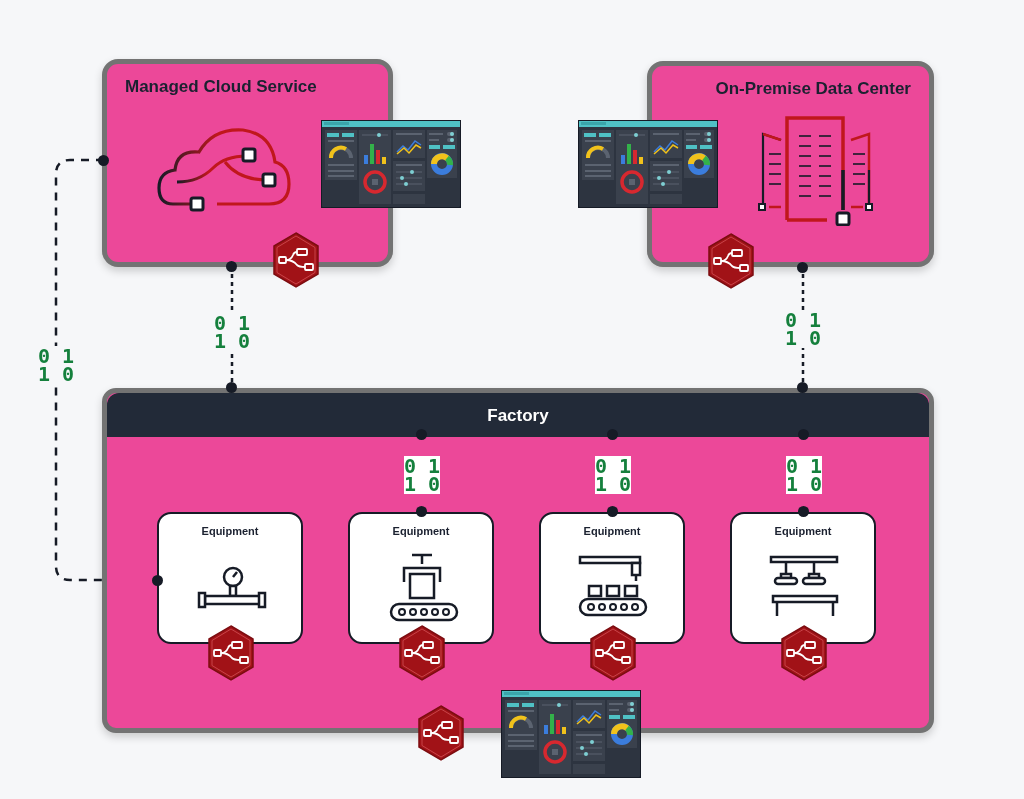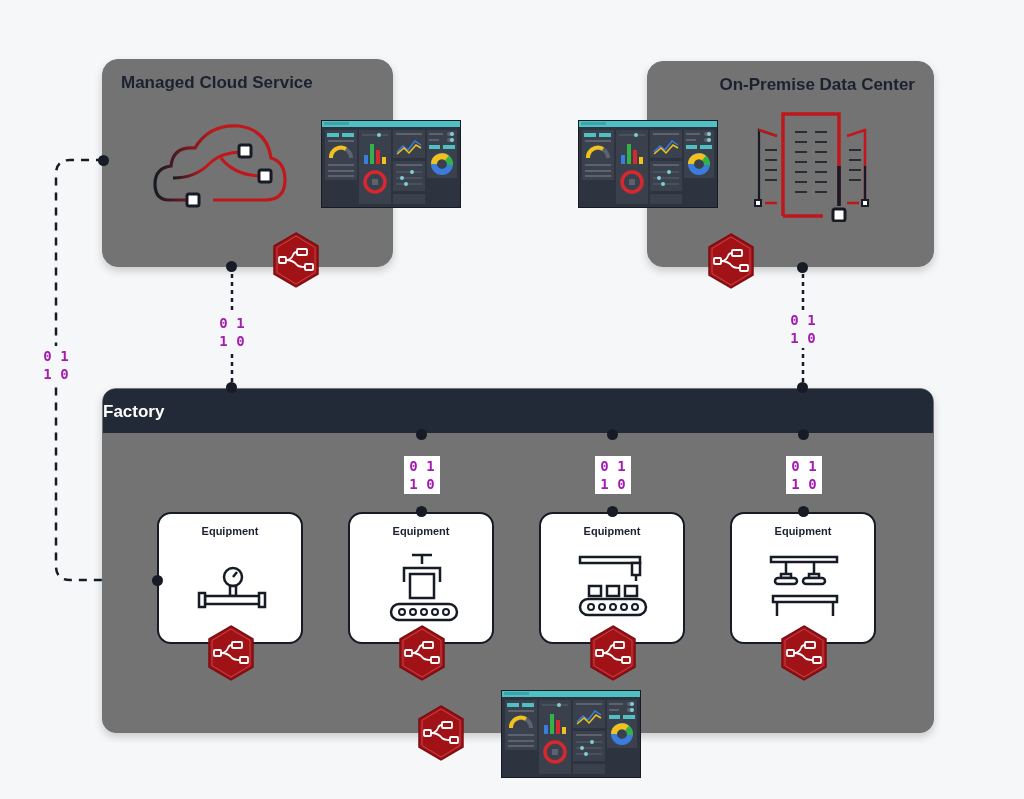--- a/index.html
+++ b/index.html
@@ -1,24 +1,24 @@
 <!DOCTYPE html>
 <html><head>
 <meta charset="utf-8">
 <style>
   html,body{margin:0;padding:0;}
   body{width:1024px;height:799px;background:#f6f7f9;position:relative;overflow:hidden;font-family:"Liberation Sans",sans-serif;color:#1b2130;}
   .abs{position:absolute;}
-  .box{position:absolute;background:#737373;border:1px solid #737373;border-radius:16px;box-shadow:0 4px 8px rgba(0,0,0,0.18);box-sizing:border-box;}
+  .box{position:absolute;background:#ec4899;border:5px solid #737373;border-radius:16px;box-shadow:0 4px 8px rgba(0,0,0,0.18);box-sizing:border-box;}
   .title{position:absolute;font-weight:bold;font-size:17px;color:#1b2130;white-space:nowrap;}
   .factory-header{position:absolute;left:0;top:0;right:0;height:44px;background:#222a38;border-radius:12px 12px 0 0;}
-  .factory-title{position:absolute;left:0;right:0;top:13px;text-align:left;color:#fff;font-weight:bold;font-size:17px;}
+  .factory-title{position:absolute;left:0;right:0;top:13px;text-align:center;color:#fff;font-weight:bold;font-size:17px;}
   .eq{position:absolute;width:146px;height:132px;background:#fff;border:2px solid #161b26;border-radius:14px;box-sizing:border-box;}
   .eq-title{position:absolute;left:0;right:0;top:11px;text-align:center;font-weight:bold;font-size:11px;}
-  .bits{position:absolute;font-family:"DejaVu Sans Mono",monospace;font-weight:bold;font-size:14px;line-height:18px;color:#a21caf;background:#f6f7f9;text-align:center;white-space:pre;padding:1px 0;}
+  .bits{position:absolute;font-family:"DejaVu Sans Mono",monospace;font-weight:bold;font-size:20px;line-height:18px;color:#15803d;background:#f6f7f9;text-align:center;white-space:pre;padding:1px 0;}
   .bits.white{background:#fff;}
   .dot{position:absolute;width:11px;height:11px;border-radius:50%;background:#161b26;}
   .nr{position:absolute;width:50px;height:58px;}
   .dash{position:absolute;width:140px;height:88px;}
   svg{display:block;}
 </style>
 </head>
 <body>
 
 <svg class="abs" style="left:0;top:0;" width="1024" height="799">

